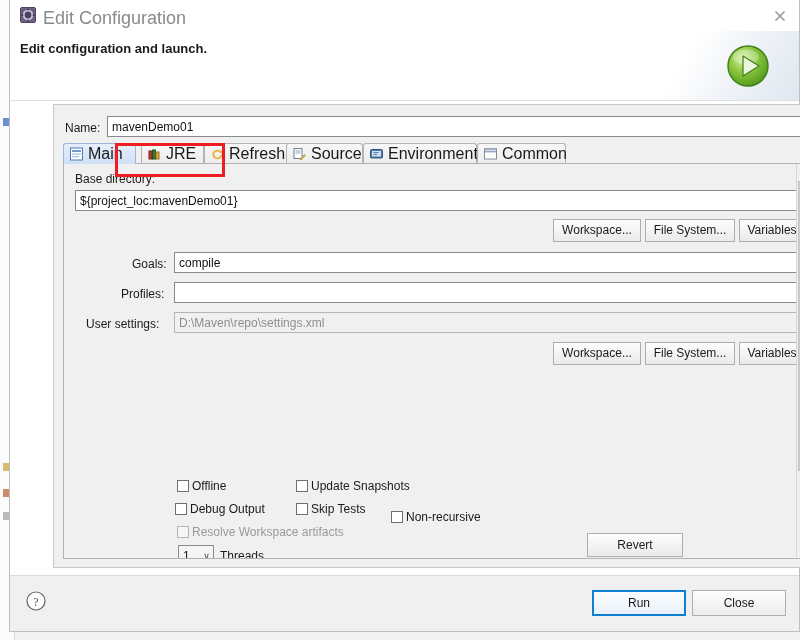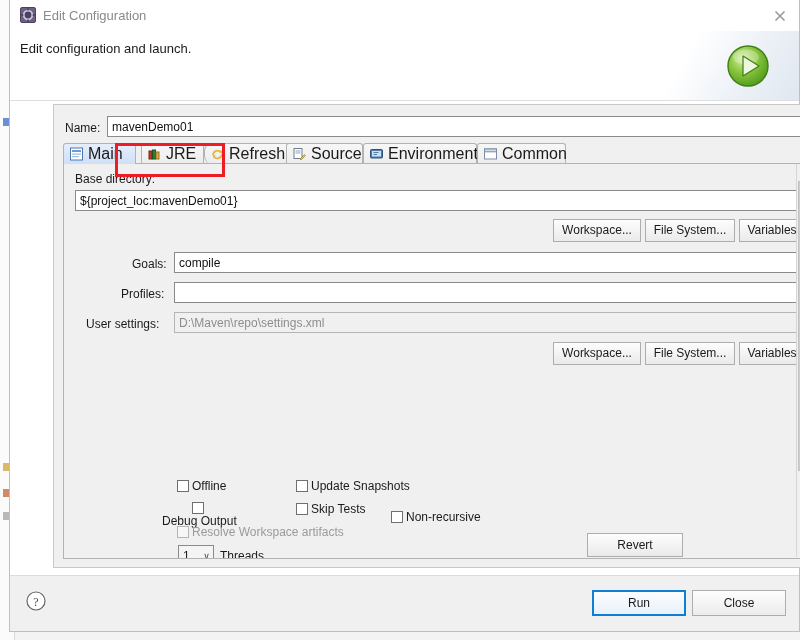--- a/index.html
+++ b/index.html
@@ -68,21 +68,21 @@
     box-sizing: border-box;
   }
   .title-icon {
     position: absolute;
     left: 10px; top: 7px;
     width: 16px; height: 16px;
   }
   .title-text {
     position: absolute;
     left: 33px; top: 8px;
-    font-size: 13px;
+    font-size: 18px;
     color: #8a8a8a;
     white-space: nowrap;
   }
   .close-x {
     position: absolute;
     right: 9px; top: 7px;
     width: 20px; height: 18px;
     cursor: pointer;
   }
   .close-x svg { display:block; }
@@ -94,21 +94,21 @@
     width: 100%;
     height: 70px;
     background: #ffffff;
     box-sizing: border-box;
     border-bottom: 1px solid #dedede;
   }
   .header-title {
     position: absolute;
     left: 10px; top: 10px;
     font-size: 13px;
-    font-weight: normal;
+    font-weight: bold;
     color: #1a1a1a;
     white-space: nowrap;
   }
   .header-banner {
     position: absolute;
     right: 0; top: 0;
     width: 200px; height: 69px;
     background: linear-gradient(120deg, #ffffff 0%, #ffffff 42%, #eef2f7 70%, #dfe7f0 100%);
   }
   .run-badge {
@@ -451,21 +451,21 @@
         <span class="tab-ico">
           <svg width="15" height="14" viewBox="0 0 15 14">
             <rect x="2" y="4" width="3" height="8" fill="#c0392b" stroke="#7d2318"></rect>
             <rect x="5.5" y="3" width="3" height="9" fill="#2e7d32" stroke="#1d5320"></rect>
             <rect x="9" y="5" width="3" height="7" fill="#e0a63f" stroke="#9b7122"></rect>
           </svg>
         </span>
         <span>JRE</span>
       </div>
 
-      <div class="tab" style="left:141px; width:90px;border-radius:8px;">
+      <div class="tab" style="left:141px; width:90px;">
         <span class="tab-ico">
           <svg width="15" height="14" viewBox="0 0 15 14">
             <path d="M3 8 a4.5 4.5 0 0 1 8.2 -2.4" stroke="#e8b53e" stroke-width="1.8" fill="none"></path>
             <path d="M12 7 a4.5 4.5 0 0 1 -8.2 2.4" stroke="#e8b53e" stroke-width="1.8" fill="none"></path>
             <path d="M11.6 3 L12.2 6.2 L9.2 5.6 Z" fill="#e8b53e"></path>
             <path d="M3.4 11 L2.8 7.8 L5.8 8.4 Z" fill="#e8b53e"></path>
           </svg>
         </span>
         <span>Refresh</span>
       </div>
@@ -530,21 +530,21 @@
 
       <label class="cbx" style="left:113px; top:315px;">
         <span class="box"></span>
         <span>Offline</span>
       </label>
       <label class="cbx" style="left:232px; top:315px;">
         <span class="box"></span>
         <span>Update Snapshots</span>
       </label>
 
-      <label class="cbx" style="left:98px; top:338px;flex-direction:column;">
+      <label class="cbx" style="left:111px; top:338px;">
         <span class="box"></span>
         <span>Debug Output</span>
       </label>
       <label class="cbx" style="left:232px; top:338px;">
         <span class="box"></span>
         <span>Skip Tests</span>
       </label>
       <label class="cbx" style="left:327px; top:346px;">
         <span class="box"></span>
         <span>Non-recursive</span>

